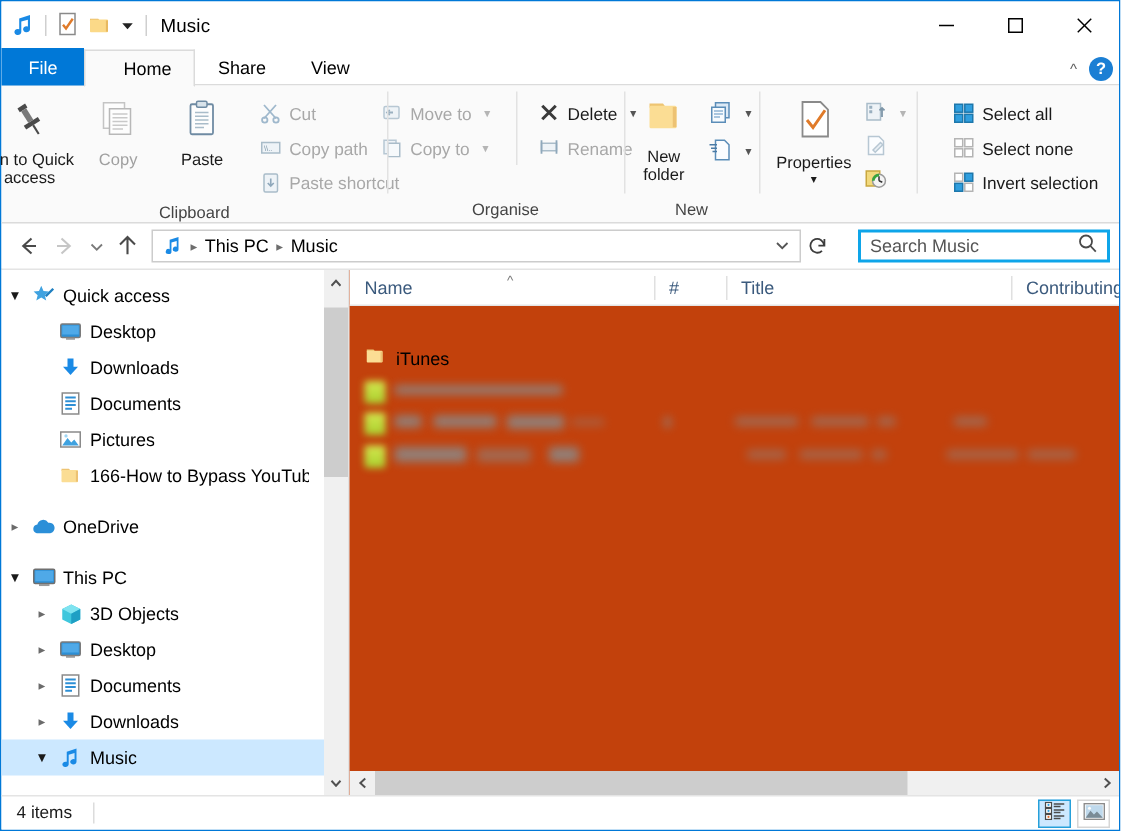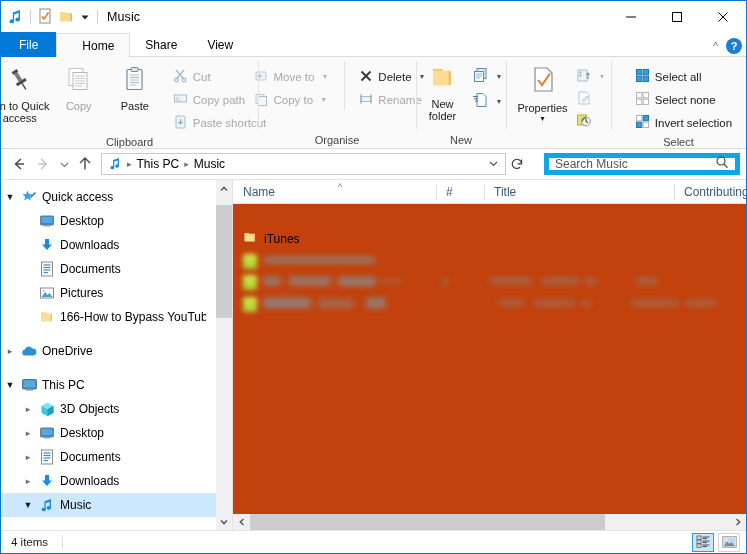--- a/index.html
+++ b/index.html
@@ -131,21 +131,21 @@
   .crumb-sep { font-size: 9px; color: #6d6d6d; padding: 0 1px; }
   .crumbbox .cb-right {
     margin-left: auto; display: flex; align-items: center; gap: 0;
   }
   .cb-chev { font-size: 9px; color: #5a5a5a; width: 16px; text-align: center; }
   .refreshbtn {
     width: 22px; height: 22px; display: flex; align-items: center;
     justify-content: center; font-size: 12px; color: #3d3d3d;
   }
   .searchbox {
-    width: 196px; height: 22px; border: 5px solid #0ea5e9; background: #fff;
+    width: 168px; height: 22px; border: 2px solid #0ea5e9; background: #fff;
     display: flex; align-items: center; padding: 0 6px; margin-left: 16px;
   }
   .searchbox .ph { font-size: 12px; color: #555; flex: 1; }
 
   
   .main {
     flex: 1; display: flex; min-height: 0; border-top: 1px solid #e4e4e4;
   }
   .sidebar {
     width: 231px; min-width: 231px; background: #ffffff;
@@ -582,21 +582,20 @@
                 <rect x="1.5" y="1.5" width="5.3" height="5.3" fill="#fff" stroke="#b4b4b4"></rect>
                 <rect x="8.2" y="1.5" width="5.3" height="5.3" fill="#2f9ede" stroke="#1d77ab"></rect>
                 <rect x="1.5" y="8.2" width="5.3" height="5.3" fill="#2f9ede" stroke="#1d77ab"></rect>
                 <rect x="8.2" y="8.2" width="5.3" height="5.3" fill="#fff" stroke="#b4b4b4"></rect>
               </svg>
             </span>
             <span>Invert selection</span>
           </div>
         </div>
       </div>
-      <div class="rgroup-label">Select</div>
     </div>
   </div>
 
   <div class="addrbar">
     <div class="navbtn">
       <svg width="16" height="16" viewBox="0 0 16 16">
           <path d="M10 3 L4.5 8 L10 13 M4.5 8 H13" stroke="#4a4a4a" stroke-width="1.4" fill="none"></path>
         </svg>
     </div>
     <div class="navbtn dim">

